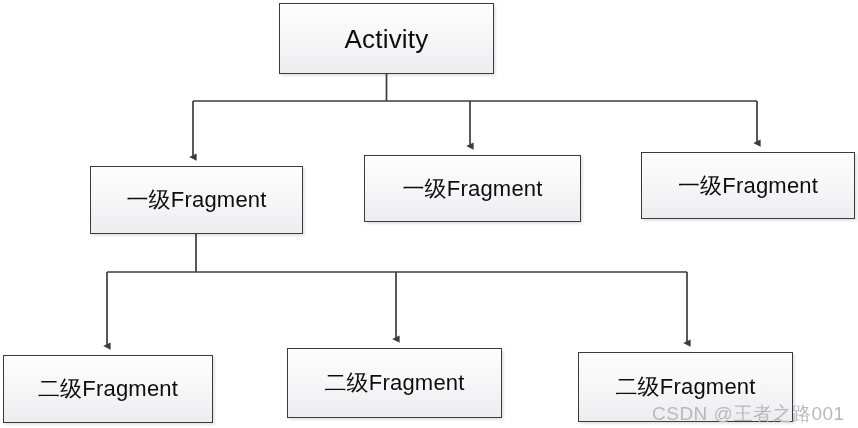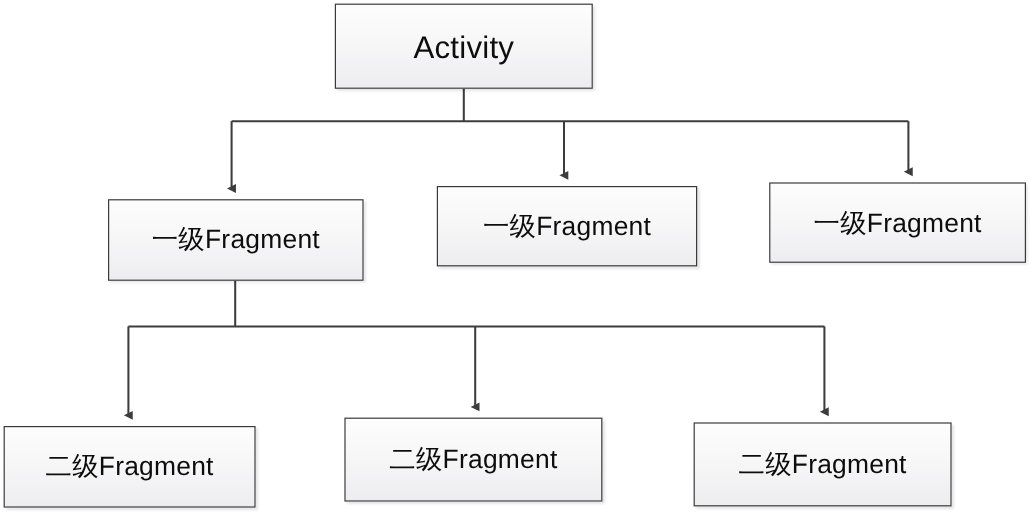--- a/index.html
+++ b/index.html
@@ -155,14 +155,15 @@
   </div>
 
   <div class="node" id="node-l2-b">
     <span class="node-label l2-label">二级Fragment</span>
   </div>
 
   <div class="node" id="node-l2-c">
     <span class="node-label l2-label">二级Fragment</span>
   </div>
 
+  <div id="watermark">CSDN @王者之路001</div>
 
 </div>
 
 </body></html>

